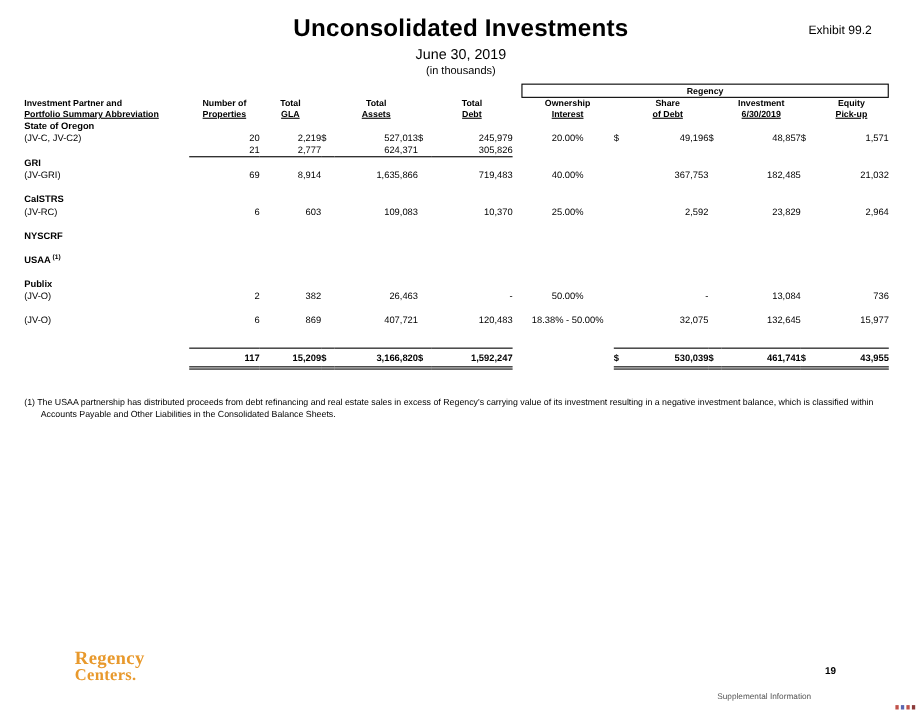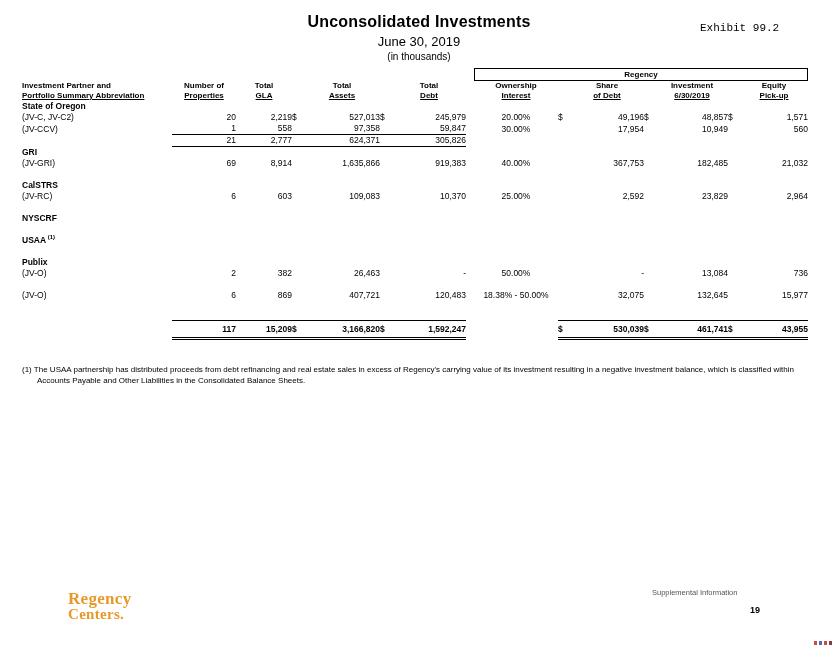--- a/index.html
+++ b/index.html
@@ -1,22 +1,22 @@
 <!DOCTYPE html>
 <html><head>
 <meta charset="utf-8">
 <style>
   * { margin:0; padding:0; box-sizing:border-box; }
   html,body { background:#fff; }
   body {
     width:838px; height:648px; position:relative; overflow:hidden;
     font-family:"Liberation Sans", sans-serif; color:#000;
   }
-  .doc-title { text-align:center; font-weight:bold; font-size:16px; padding-top:13px; letter-spacing:.2px; }
-  .exhibit { position:absolute; left:700px; top:22px; font-size:11px;font-family:Liberation Mono, monospace; }
+  .doc-title { text-align:center; font-weight:bold; font-size:22px; padding-top:13px; letter-spacing:.2px; }
+  .exhibit { position:absolute; left:735px; top:22px; font-size:11px; }
   .doc-date { text-align:center; font-size:13px; margin-top:3px; }
   .doc-units { text-align:center; font-size:10px; margin-top:2px; }
 
   table.inv { border-collapse:collapse; table-layout:fixed; width:786px; margin:6px 0 0 22px; font-size:8.5px; }
   table.inv td { padding:0; vertical-align:bottom; white-space:nowrap; line-height:11px; overflow:visible; }
   .num { text-align:right; padding-right:2px; }
   .dollar { text-align:left; padding-left:2px; }
   .own { text-align:center; }
   .c-label { text-align:left; }
   .indent { padding-left:8px;margin-left:28px; }
@@ -35,21 +35,21 @@
   td.rb { border-bottom:1px solid #000; }
   tr.row-total td { font-weight:bold; padding-top:3px; padding-bottom:2px; }
   td.rt { border-top:1px solid #000; }
   td.rdb { border-bottom:3px double #000; }
 
   .footnote { margin:24px 0 0 22px; width:794px; font-size:8px; line-height:11px; padding-left:15px; text-indent:-15px; }
 
   .logo { position:absolute; left:68px; top:591px; font-family:"Liberation Serif", serif; font-weight:bold; color:#E8992C; }
   .logo .l1 { font-size:17px; line-height:16px; letter-spacing:.3px; }
   .logo .l2 { font-size:15px; line-height:14px; letter-spacing:.3px; }
-  .supp { position:absolute; left:652px; top:588px; font-size:7.5px; color:#555; }
+  .supp { position:absolute; left:652px; top:628px; font-size:7.5px; color:#555; }
   .pagenum { position:absolute; left:750px; top:605px; font-size:9px; font-weight:bold; }
   .corner-marks { position:absolute; right:6px; bottom:3px; display:flex; gap:2px; }
   .corner-marks span { width:3px; height:4px; display:inline-block; }
 </style>
 </head>
 <body>
 
 <div class="doc-title">Unconsolidated Investments</div>
 <div class="exhibit">Exhibit 99.2</div>
 <div class="doc-date">June 30, 2019</div>
@@ -152,37 +152,20 @@
         <td class="dollar">$</td>
         <td class="num">245,979</td>
         <td class="own"></td>
         <td class="own">20.00%</td>
         <td class="dollar">$</td>
         <td class="num">49,196</td>
         <td class="dollar">$</td>
         <td class="num">48,857</td>
         <td class="dollar">$</td>
         <td class="num">1,571</td>
-      </tr>
-      <tr class="row-data">
-        <td class="c-label indent">(JV-CCV)</td>
-        <td class="num rb">1</td>
-        <td class="num rb">558</td>
-        <td class="dollar rb"></td>
-        <td class="num rb">97,358</td>
-        <td class="dollar rb"></td>
-        <td class="num rb">59,847</td>
-        <td class="own"></td>
-        <td class="own">30.00%</td>
-        <td class="dollar"></td>
-        <td class="num">17,954</td>
-        <td class="dollar"></td>
-        <td class="num">10,949</td>
-        <td class="dollar"></td>
-        <td class="num">560</td>
       </tr>
       <tr class="row-subtotal">
         <td class="c-label indent"></td>
         <td class="num rb">21</td>
         <td class="num rb">2,777</td>
         <td class="dollar rb"></td>
         <td class="num rb">624,371</td>
         <td class="dollar rb"></td>
         <td class="num rb">305,826</td>
         <td class="own"></td>
@@ -211,21 +194,21 @@
         <td class="dollar"></td>
         <td class="num"></td>
       </tr>
       <tr class="row-data">
         <td class="c-label indent">(JV-GRI)</td>
         <td class="num">69</td>
         <td class="num">8,914</td>
         <td class="dollar"></td>
         <td class="num">1,635,866</td>
         <td class="dollar"></td>
-        <td class="num">919,383</td>
+        <td class="num">719,483</td>
         <td class="own"></td>
         <td class="own">40.00%</td>
         <td class="dollar"></td>
         <td class="num">367,753</td>
         <td class="dollar"></td>
         <td class="num">182,485</td>
         <td class="dollar"></td>
         <td class="num">21,032</td>
       </tr>
       <tr class="row-spacer">

